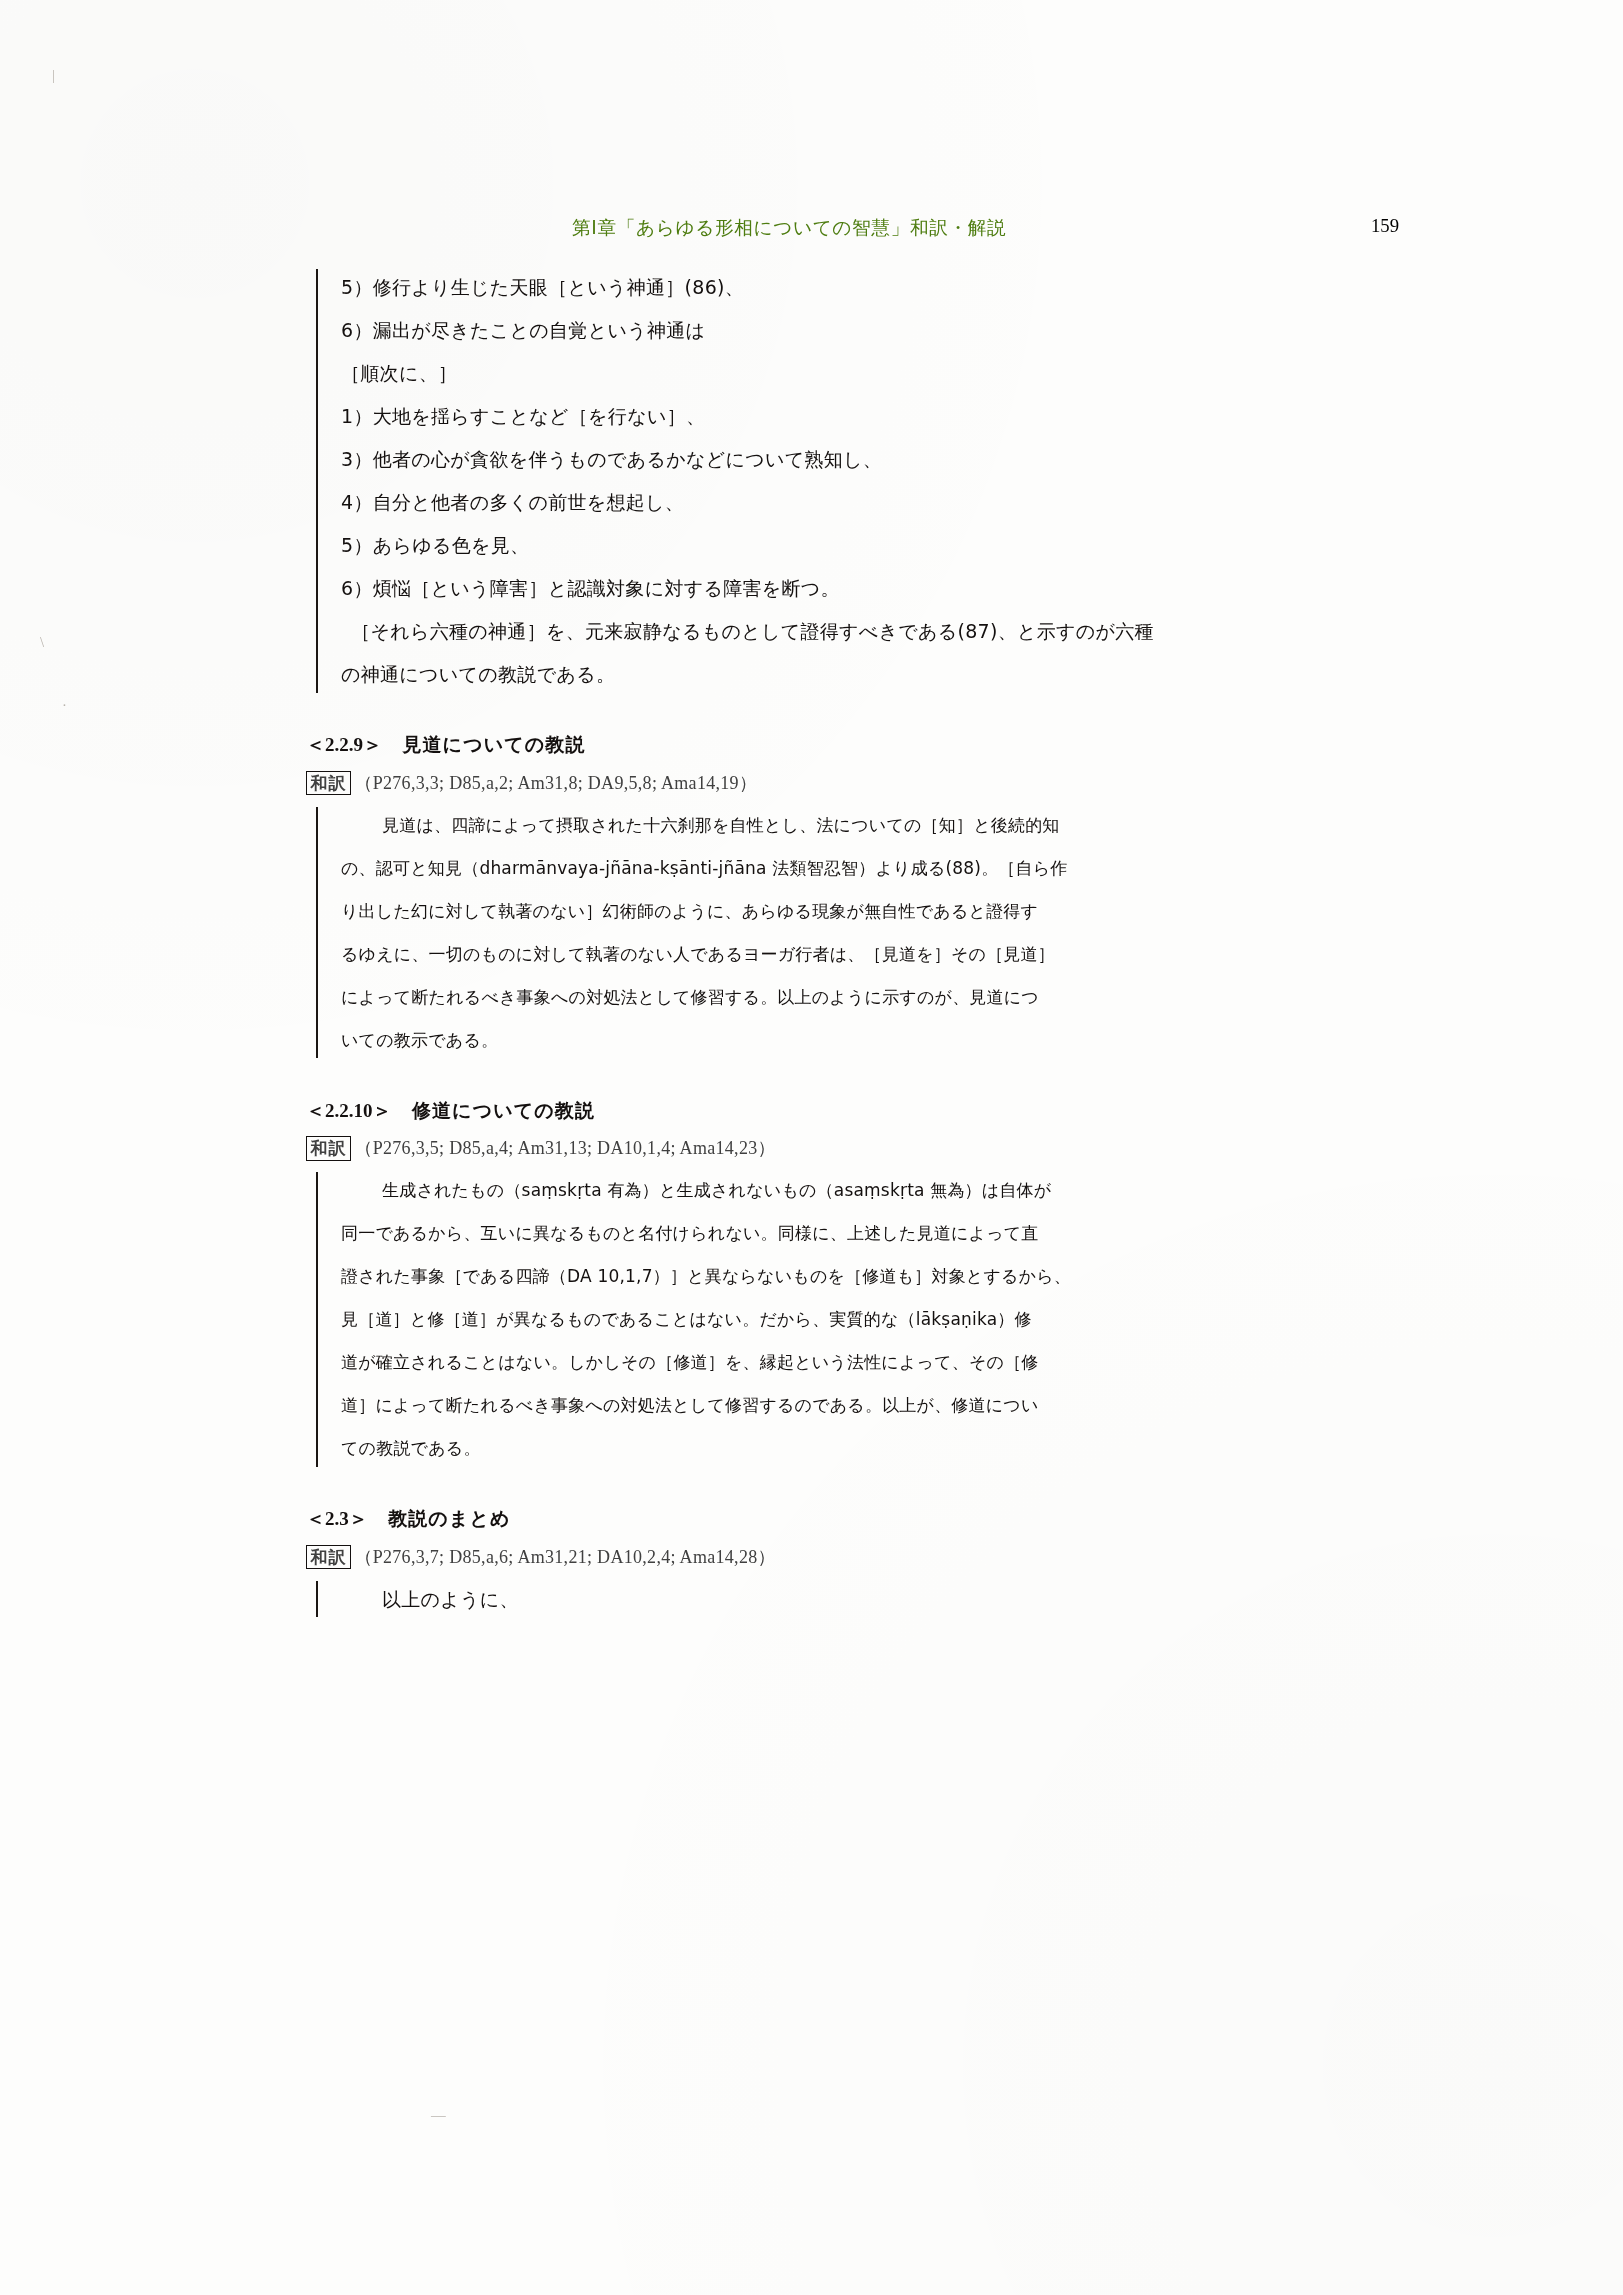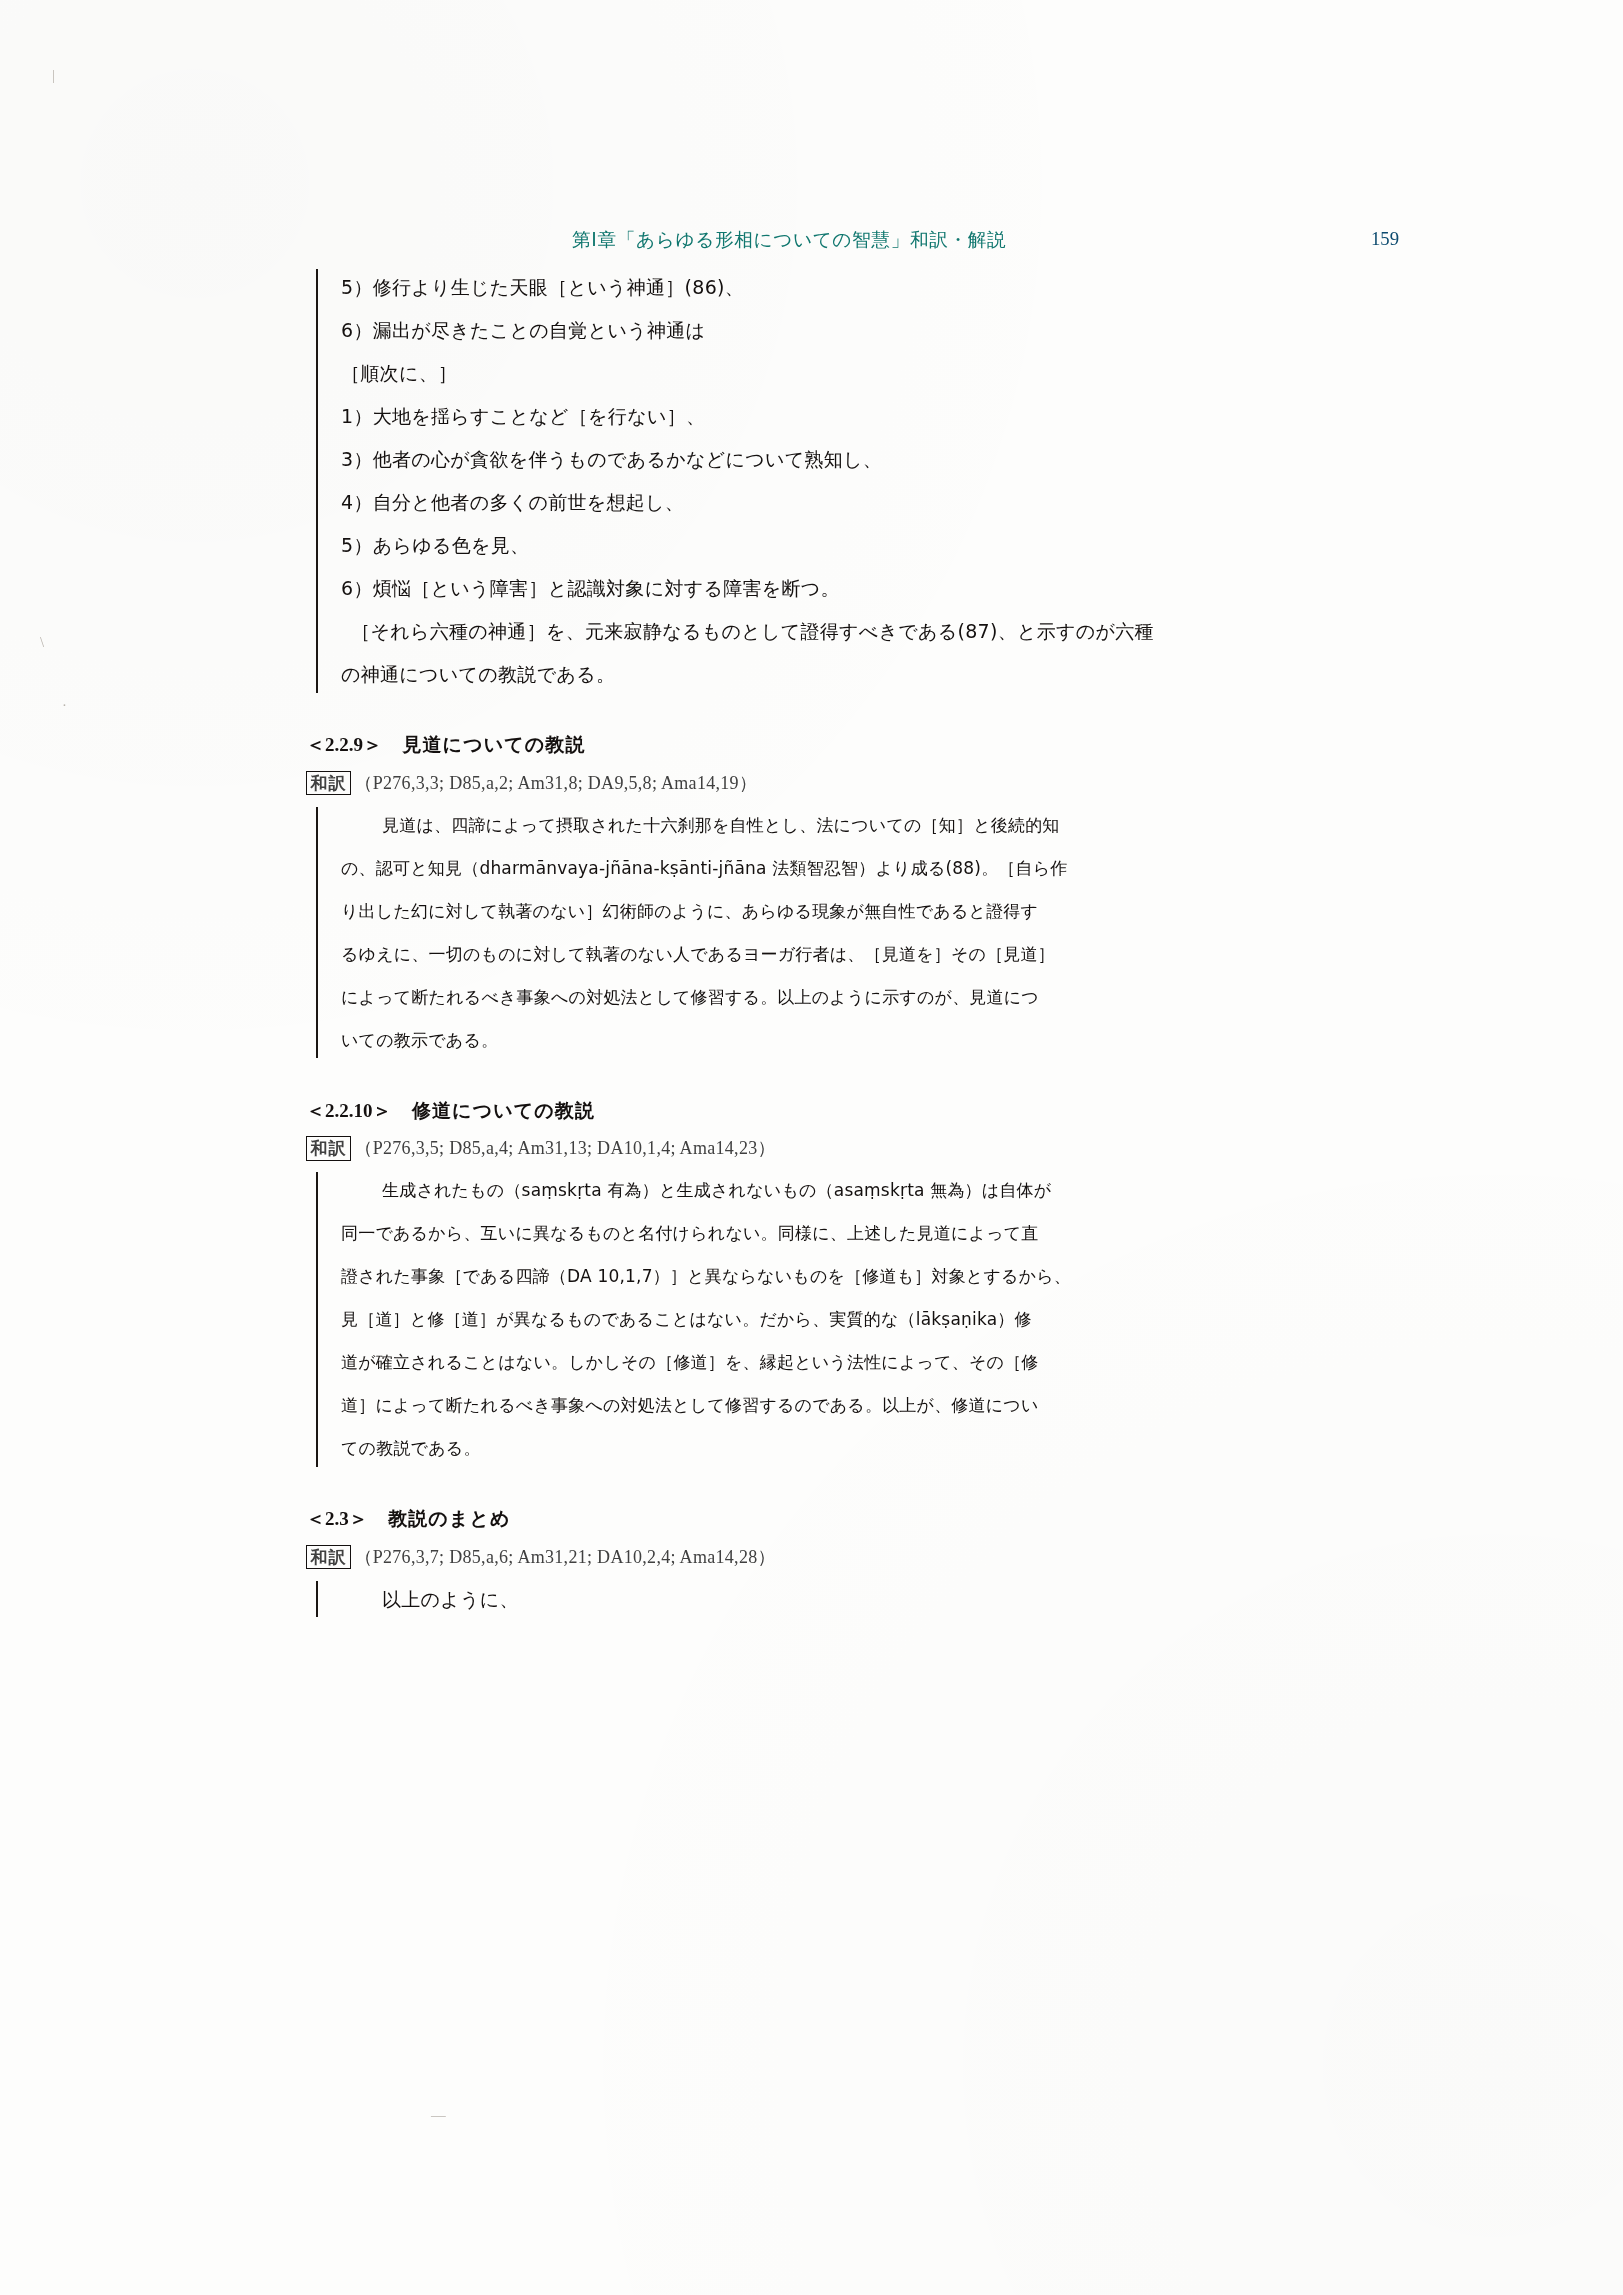--- a/index.html
+++ b/index.html
@@ -31,32 +31,32 @@
   .header {
     position: absolute;
     left: 306px;
     top: 215px;
     width: 1093px;
     height: 34px;
   }
   .header-title {
     position: absolute;
     left: 266px;
-    top: 12px;
+    top: 0;
     font-size: 18.7px;
     letter-spacing: 0.6px;
-    color: #0f766e;
+    color: #4d7c0f;
     white-space: nowrap;
   }
   .page-number {
     position: absolute;
     right: 0;
-    top: 13px;
+    top: 0;
     font-size: 18.7px;
-    color: #0c4a6e;
+    color: #000000;
     font-family: "Liberation Serif", serif;
   }
   
   .body-block {
     position: absolute;
     left: 306px;
     top: 266px;
     width: 1093px;
   }
   .para-group {

